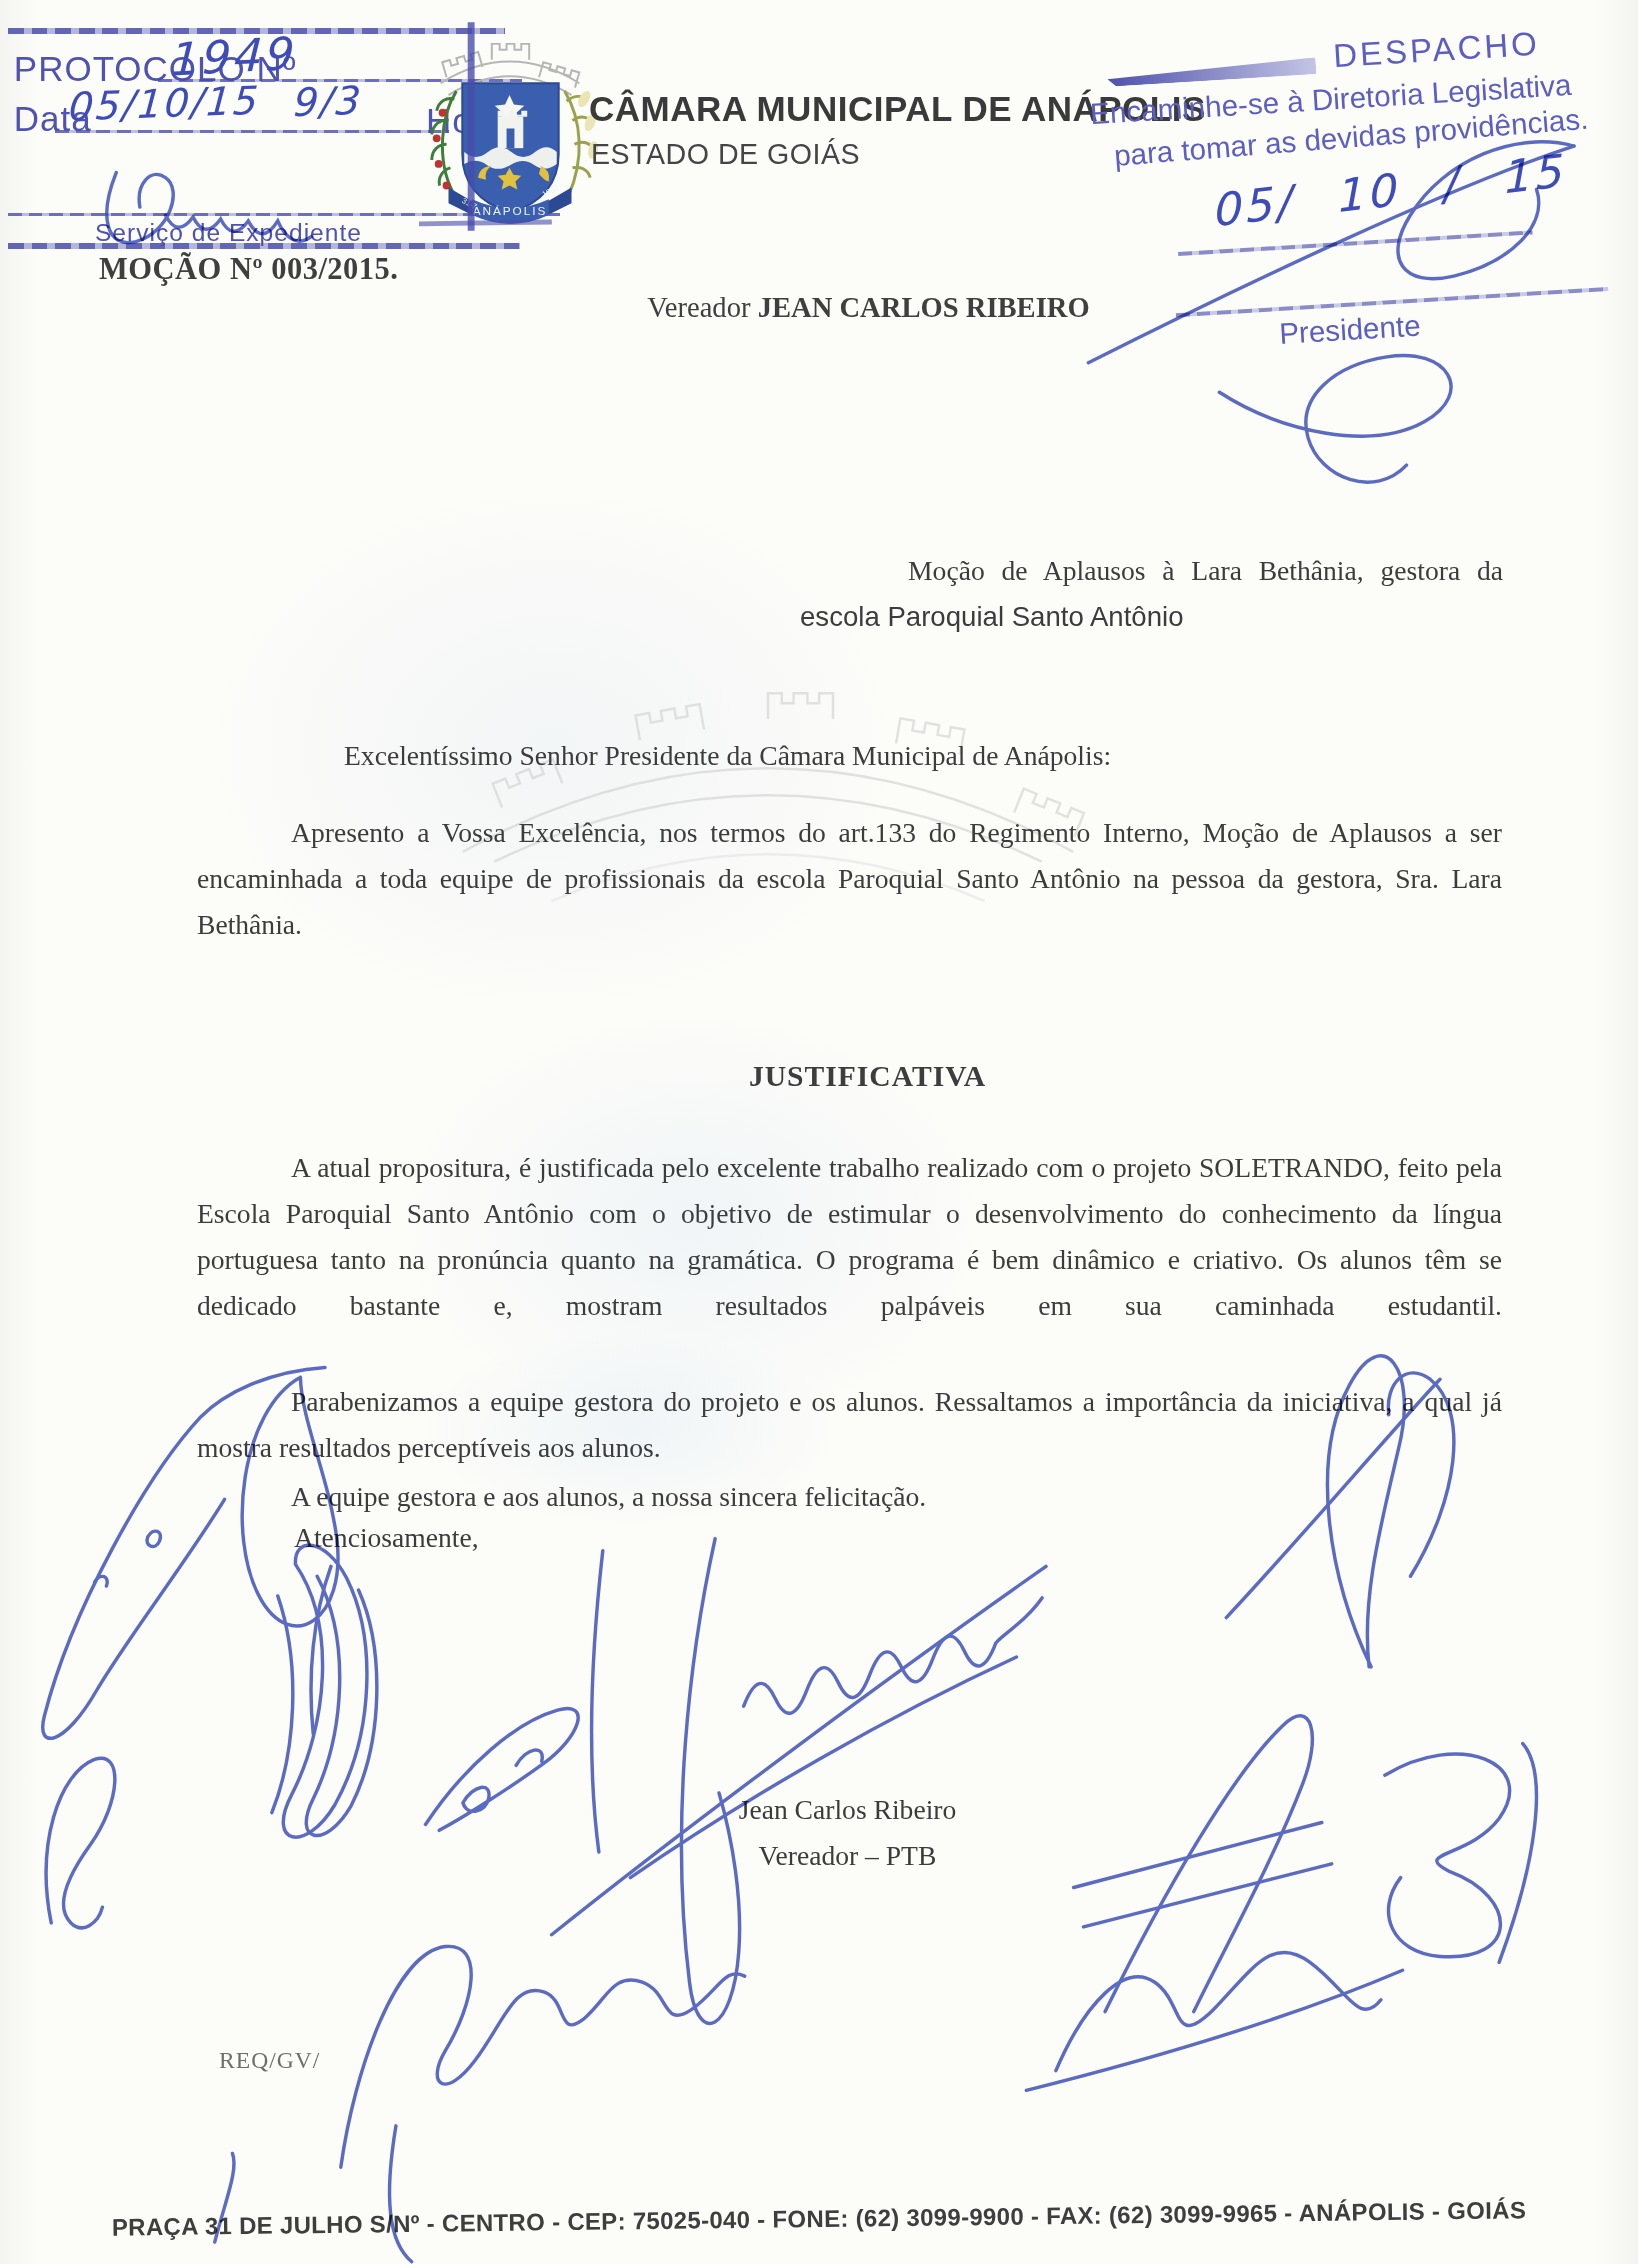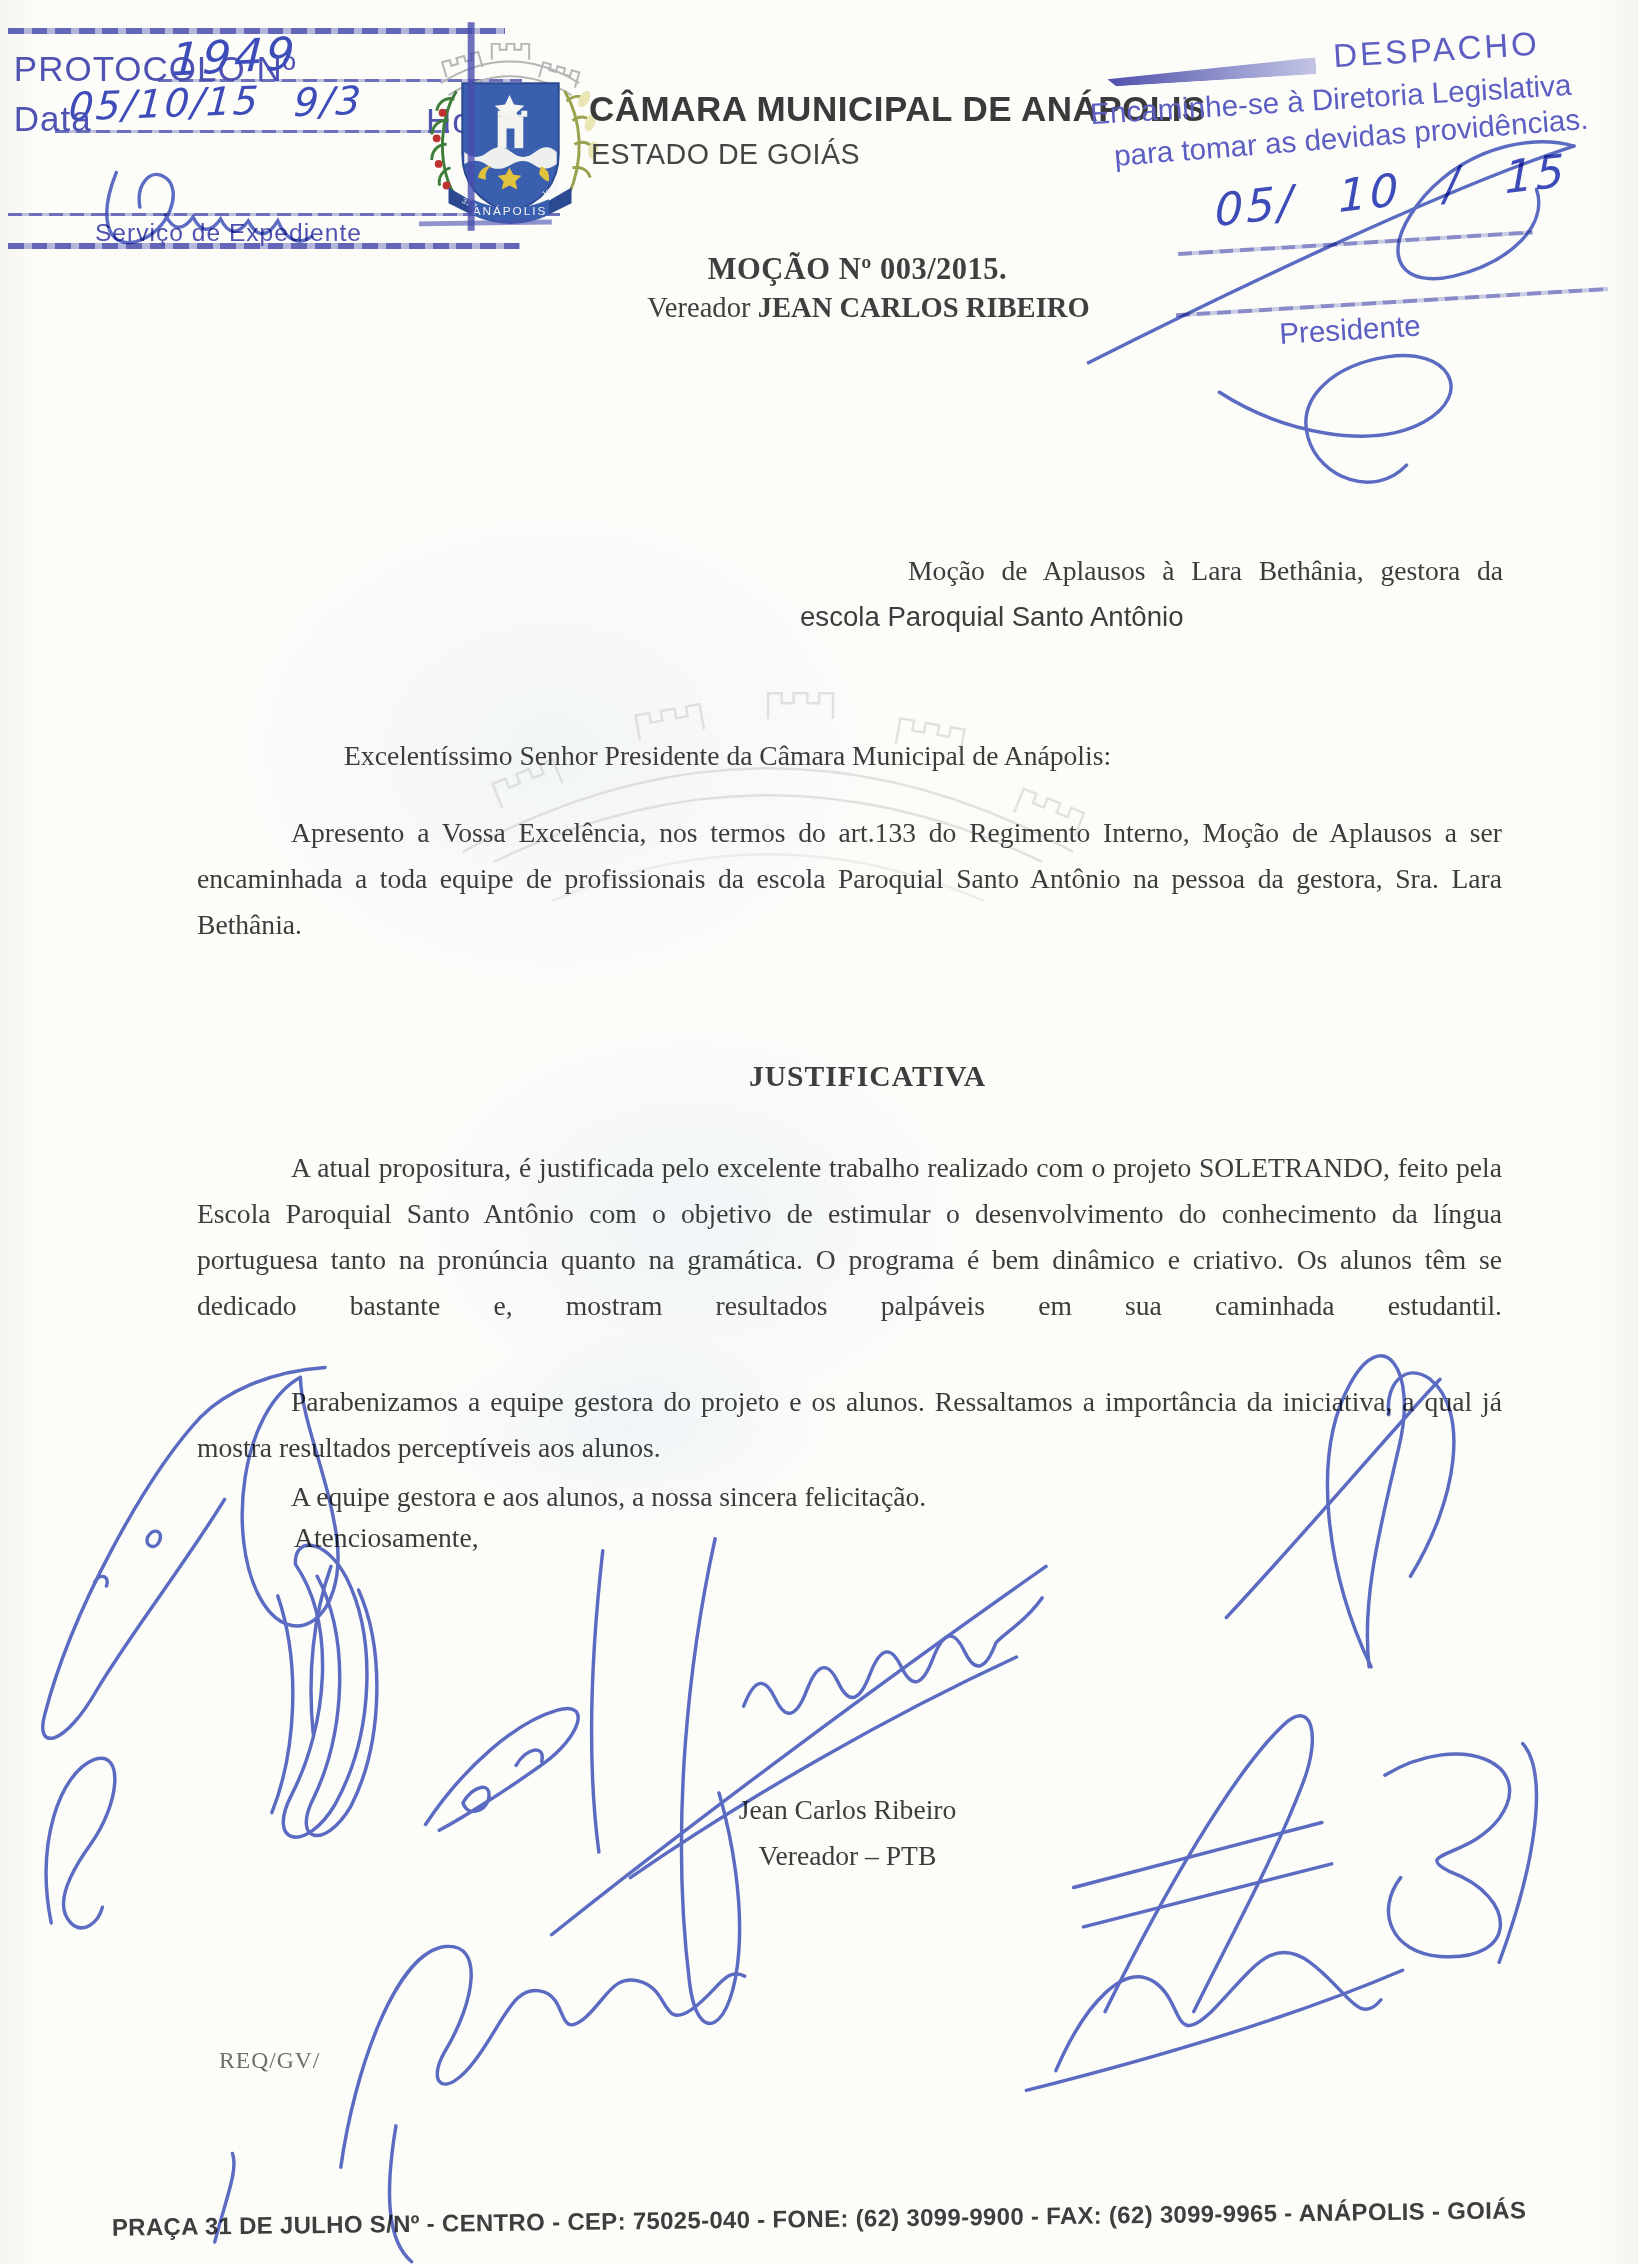--- a/index.html
+++ b/index.html
@@ -147,21 +147,21 @@
     <div class="abs smudge" style="left:37px;top:39px;width:209px;height:16.7px;"></div>
     <div class="abs t" style="left:264px;top:19.7px;font-size:33px;letter-spacing:3px;">DESPACHO</div>
     <div class="abs t" style="left:17.7px;top:65px;font-size:29.6px;">Encaminhe-se à Diretoria Legislativa</div>
     <div class="abs t" style="left:39px;top:104px;font-size:29.6px;transform:rotate(-1deg);">para tomar as devidas providências.</div>
     <div class="abs hand hw-big" style="left:136px;top:150px;word-spacing:25.6px;">05/ 10 / 15</div>
     <div class="abs dashline" style="left:97px;top:225px;width:355px;opacity:.8;"></div>
     <div class="abs dashline" style="left:91px;top:286px;width:433px;opacity:.8;"></div>
     <div class="abs t" style="left:193px;top:296px;font-size:29.6px;">Presidente</div>
   </div>
 
-  <div class="abs doc-title" style="left:99px;top:252px;width:1517px;text-align:center;">MOÇÃO Nº 003/2015.</div>
+  <div class="abs doc-title" style="left:99px;top:252px;width:1517px;">MOÇÃO Nº 003/2015.</div>
   <div class="abs doc-sub" style="left:110px;top:292px;width:1517px;text-align:center;">
     <span>Vereador </span><span style="font-weight:bold;">JEAN CARLOS RIBEIRO</span>
   </div>
 
   <div class="abs" style="left:800px;top:548px;width:703px;">
     <div class="para" style="word-spacing:9.9px;text-align:right;">Moção de Aplausos à Lara Bethânia, gestora da</div>
     <div class="para sans" style="text-align:left;">escola Paroquial Santo Antônio</div>
   </div>
 
   <div class="abs para" style="left:298px;top:733px;width:1202px;margin-left:46px;">Excelentíssimo Senhor Presidente da Câmara Municipal de Anápolis:</div>

